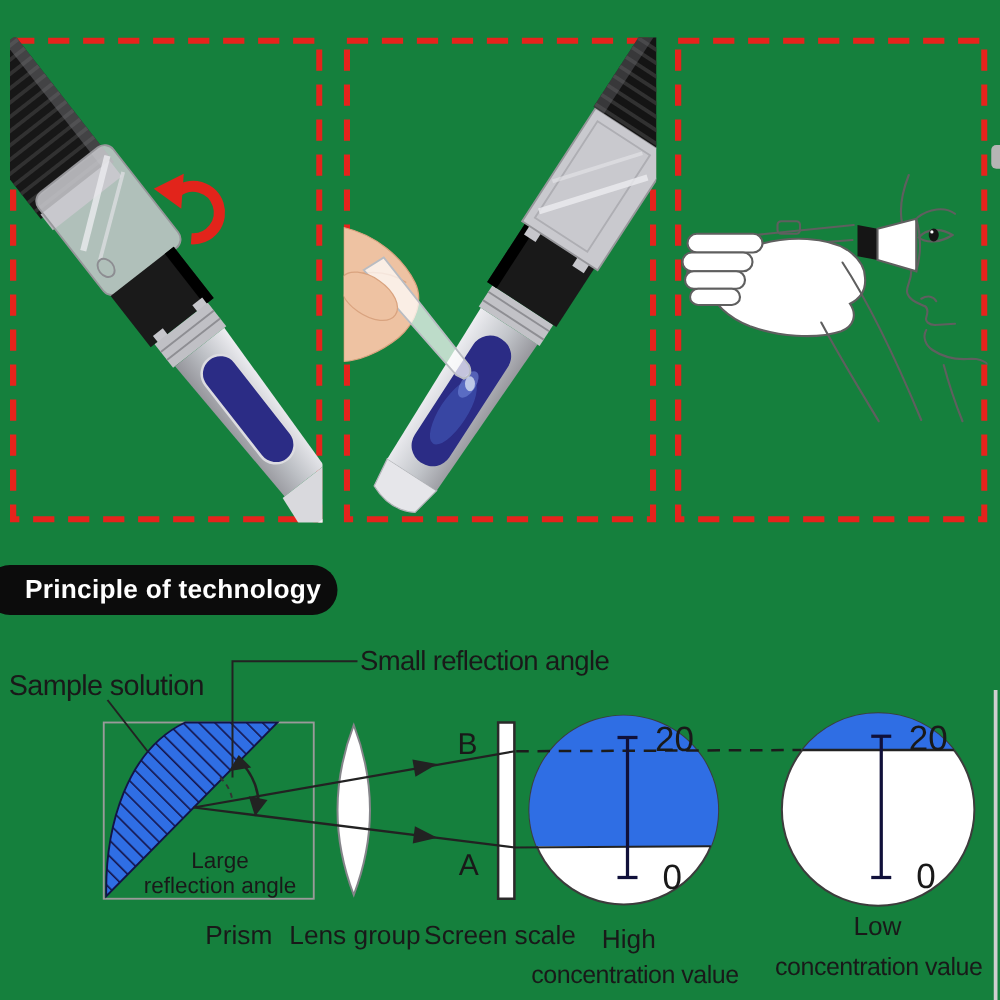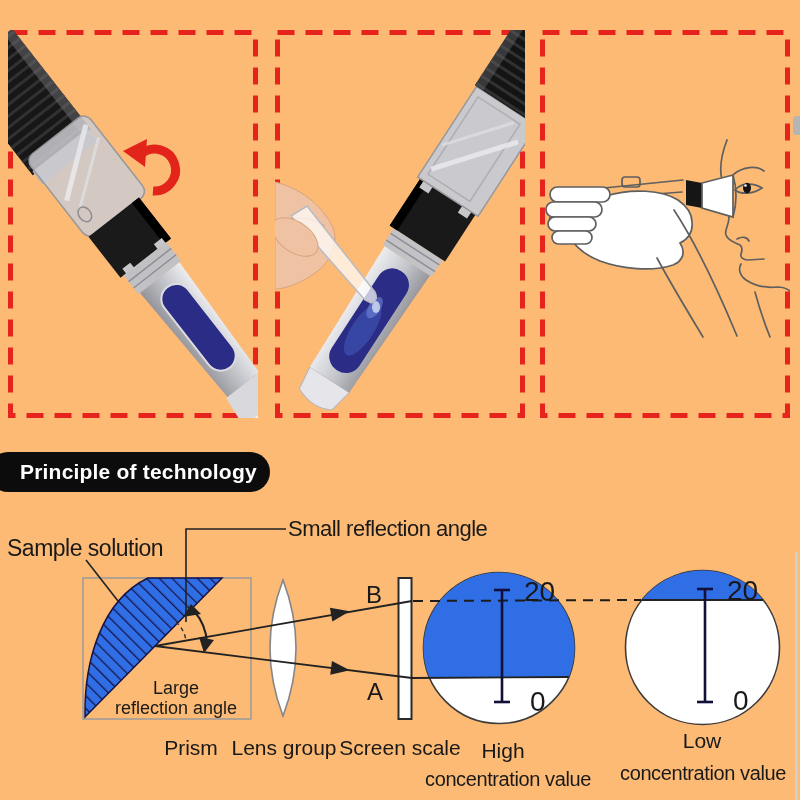--- a/index.html
+++ b/index.html
@@ -1,16 +1,16 @@
 <!DOCTYPE html>
 <html><head>
 <meta charset="utf-8">
 <style>
   html,body{margin:0;padding:0;background:#ffffff;}
-  .stage{position:relative;width:800px;height:800px;background:#fdba74;overflow:hidden;
+  .stage{position:relative;width:800px;height:800px;background:#15803d;overflow:hidden;
          font-family:"Liberation Sans","DejaVu Sans",sans-serif;}
   .panel{position:absolute;top:30px;width:250px;height:388px;}
   .panel svg{display:block;width:250px;height:388px;}
   #panel1{left:8px;} #panel2{left:275px;} #panel3{left:540px;}
   .pill{position:absolute;left:-12px;top:452px;height:40px;width:282px;background:#0c0c0c;
         border-radius:21px;display:flex;align-items:center;}
   .pill span{color:#ffffff;font-size:21px;font-weight:bold;letter-spacing:.2px;padding-left:32px;white-space:nowrap;}
   .artifact-tab{position:absolute;left:793px;top:116px;width:7px;height:19px;background:#b5b5b5;border-radius:4px 0 0 4px;}
   .artifact-line{position:absolute;left:795px;top:552px;width:3px;height:248px;background:#cfcfcf;}
   #diagram{position:absolute;left:0;top:500px;}

